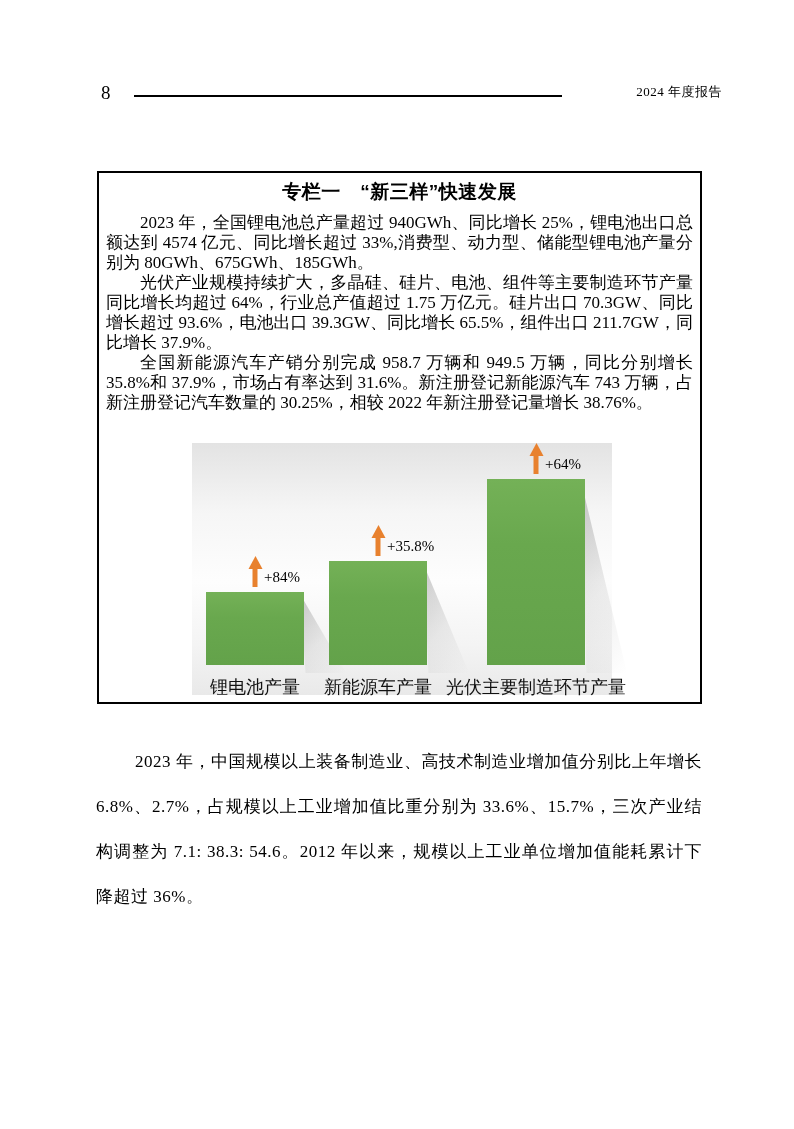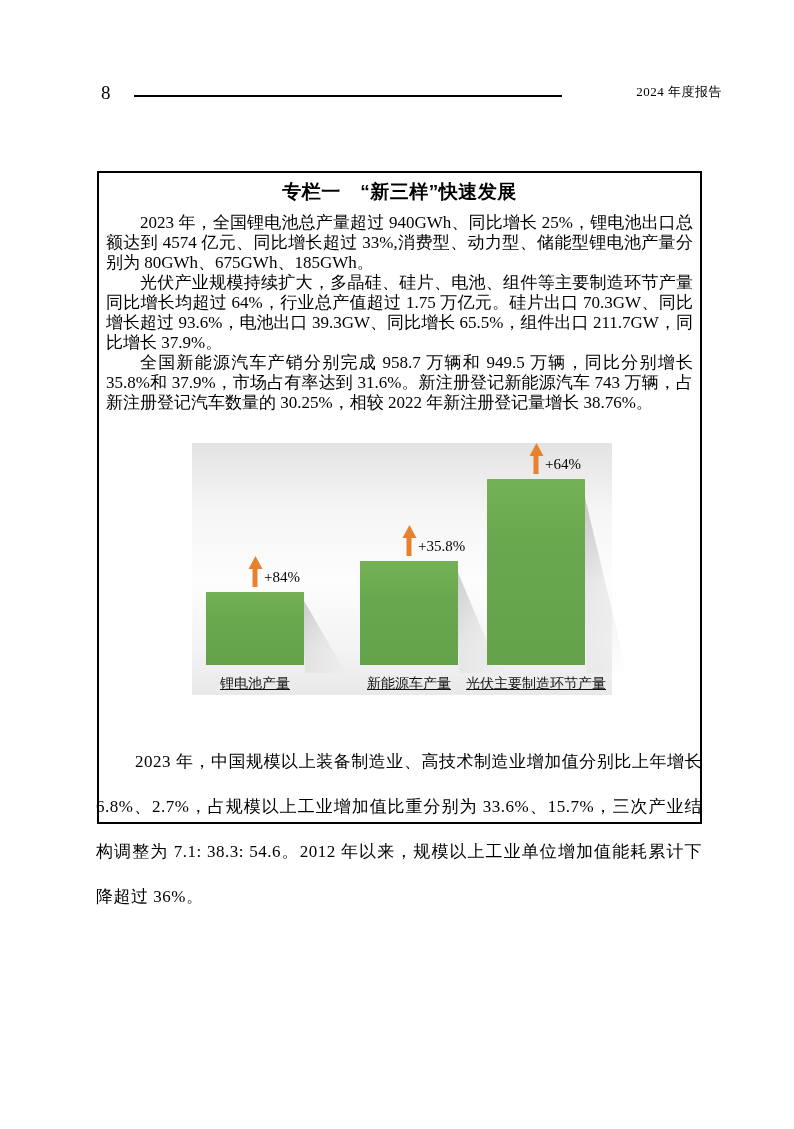--- a/index.html
+++ b/index.html
@@ -23,21 +23,21 @@
     width: 428px; height: 2px; background: #000;
   }
   .header-title {
     position: absolute; right: 72px; top: 1px;
     font-size: 13px; letter-spacing: 0.5px;
   }
 
   
   .panel {
     position: absolute; left: 97px; top: 171px;
-    width: 605px; height: 653px;
+    width: 605px; height: 533px;
     border: 2px solid #000;
     padding: 5px 7px 0 7px;
   }
   .panel-title {
     text-align: center;
     font-family: "Liberation Sans", "DejaVu Sans", sans-serif;
     font-weight: bold;
     font-size: 19px;
     margin-top: 1px;
     letter-spacing: 0.5px;
@@ -79,24 +79,23 @@
     border-bottom: 13px solid var(--arrow-color, #e8812e);
   }
   .bar-value-label {
     position: absolute;
     font-size: 15px;
     white-space: nowrap;
   }
   .bar-category-label {
     position: absolute; top: 232px;
     transform: translateX(-50%);
-    font-size: 14px;
+    font-size: 18px;
     white-space: nowrap;
     color: #111;
-    text-decoration: underline;
   }
 
   
   .section { position: absolute; left: 96px; top: 712px; width: 606px; }
   .section-heading {
     font-family: "Liberation Sans", "DejaVu Sans", sans-serif;
     font-weight: bold;
     font-size: 21px;
     margin-left: 37px;
     letter-spacing: 1px;
@@ -127,21 +126,21 @@
     <p>全国新能源汽车产销分别完成 958.7 万辆和 949.5 万辆，同比分别增长 35.8%和 37.9%，市场占有率达到 31.6%。新注册登记新能源汽车 743 万辆，占新注册登记汽车数量的 30.25%，相较 2022 年新注册登记量增长 38.76%。</p>
   </div>
   <div class="chart">
       <div class="bar-group" style="left: 14px;">
         <div class="bar-shadow" style="left: 94px; bottom: 22px; height: 79px;"></div>
         <div class="chart-bar" style="height: 73px;"></div>
         <div class="up-arrow" style="left: 49px; bottom: 108px; height: 19px; background: rgb(232, 129, 46);"></div>
         <span class="bar-value-label" style="left: 58px; bottom: 109px; color: rgb(0, 0, 0);">+84%</span>
         <span class="bar-category-label" style="left: 49px;">锂电池产量</span>
       </div>
-      <div class="bar-group" style="left: 168px;">
+      <div class="bar-group" style="left: 137px;">
         <div class="bar-shadow" style="left: 94px; bottom: 22px; height: 110px;"></div>
         <div class="chart-bar" style="height: 104px;"></div>
         <div class="up-arrow" style="left: 49px; bottom: 139px; height: 19px; background: rgb(232, 129, 46);"></div>
         <span class="bar-value-label" style="left: 58px; bottom: 140px; color: rgb(0, 0, 0);">+35.8%</span>
         <span class="bar-category-label" style="left: 49px;">新能源车产量</span>
       </div>
       <div class="bar-group" style="left: 295px; text-align: center;">
         <div class="bar-shadow" style="left: 94px; bottom: 22px; height: 192px;"></div>
         <div class="chart-bar" style="height: 186px;"></div>
         <div class="up-arrow" style="left: 49px; bottom: 221px; height: 19px; background: rgb(232, 129, 46);"></div>

